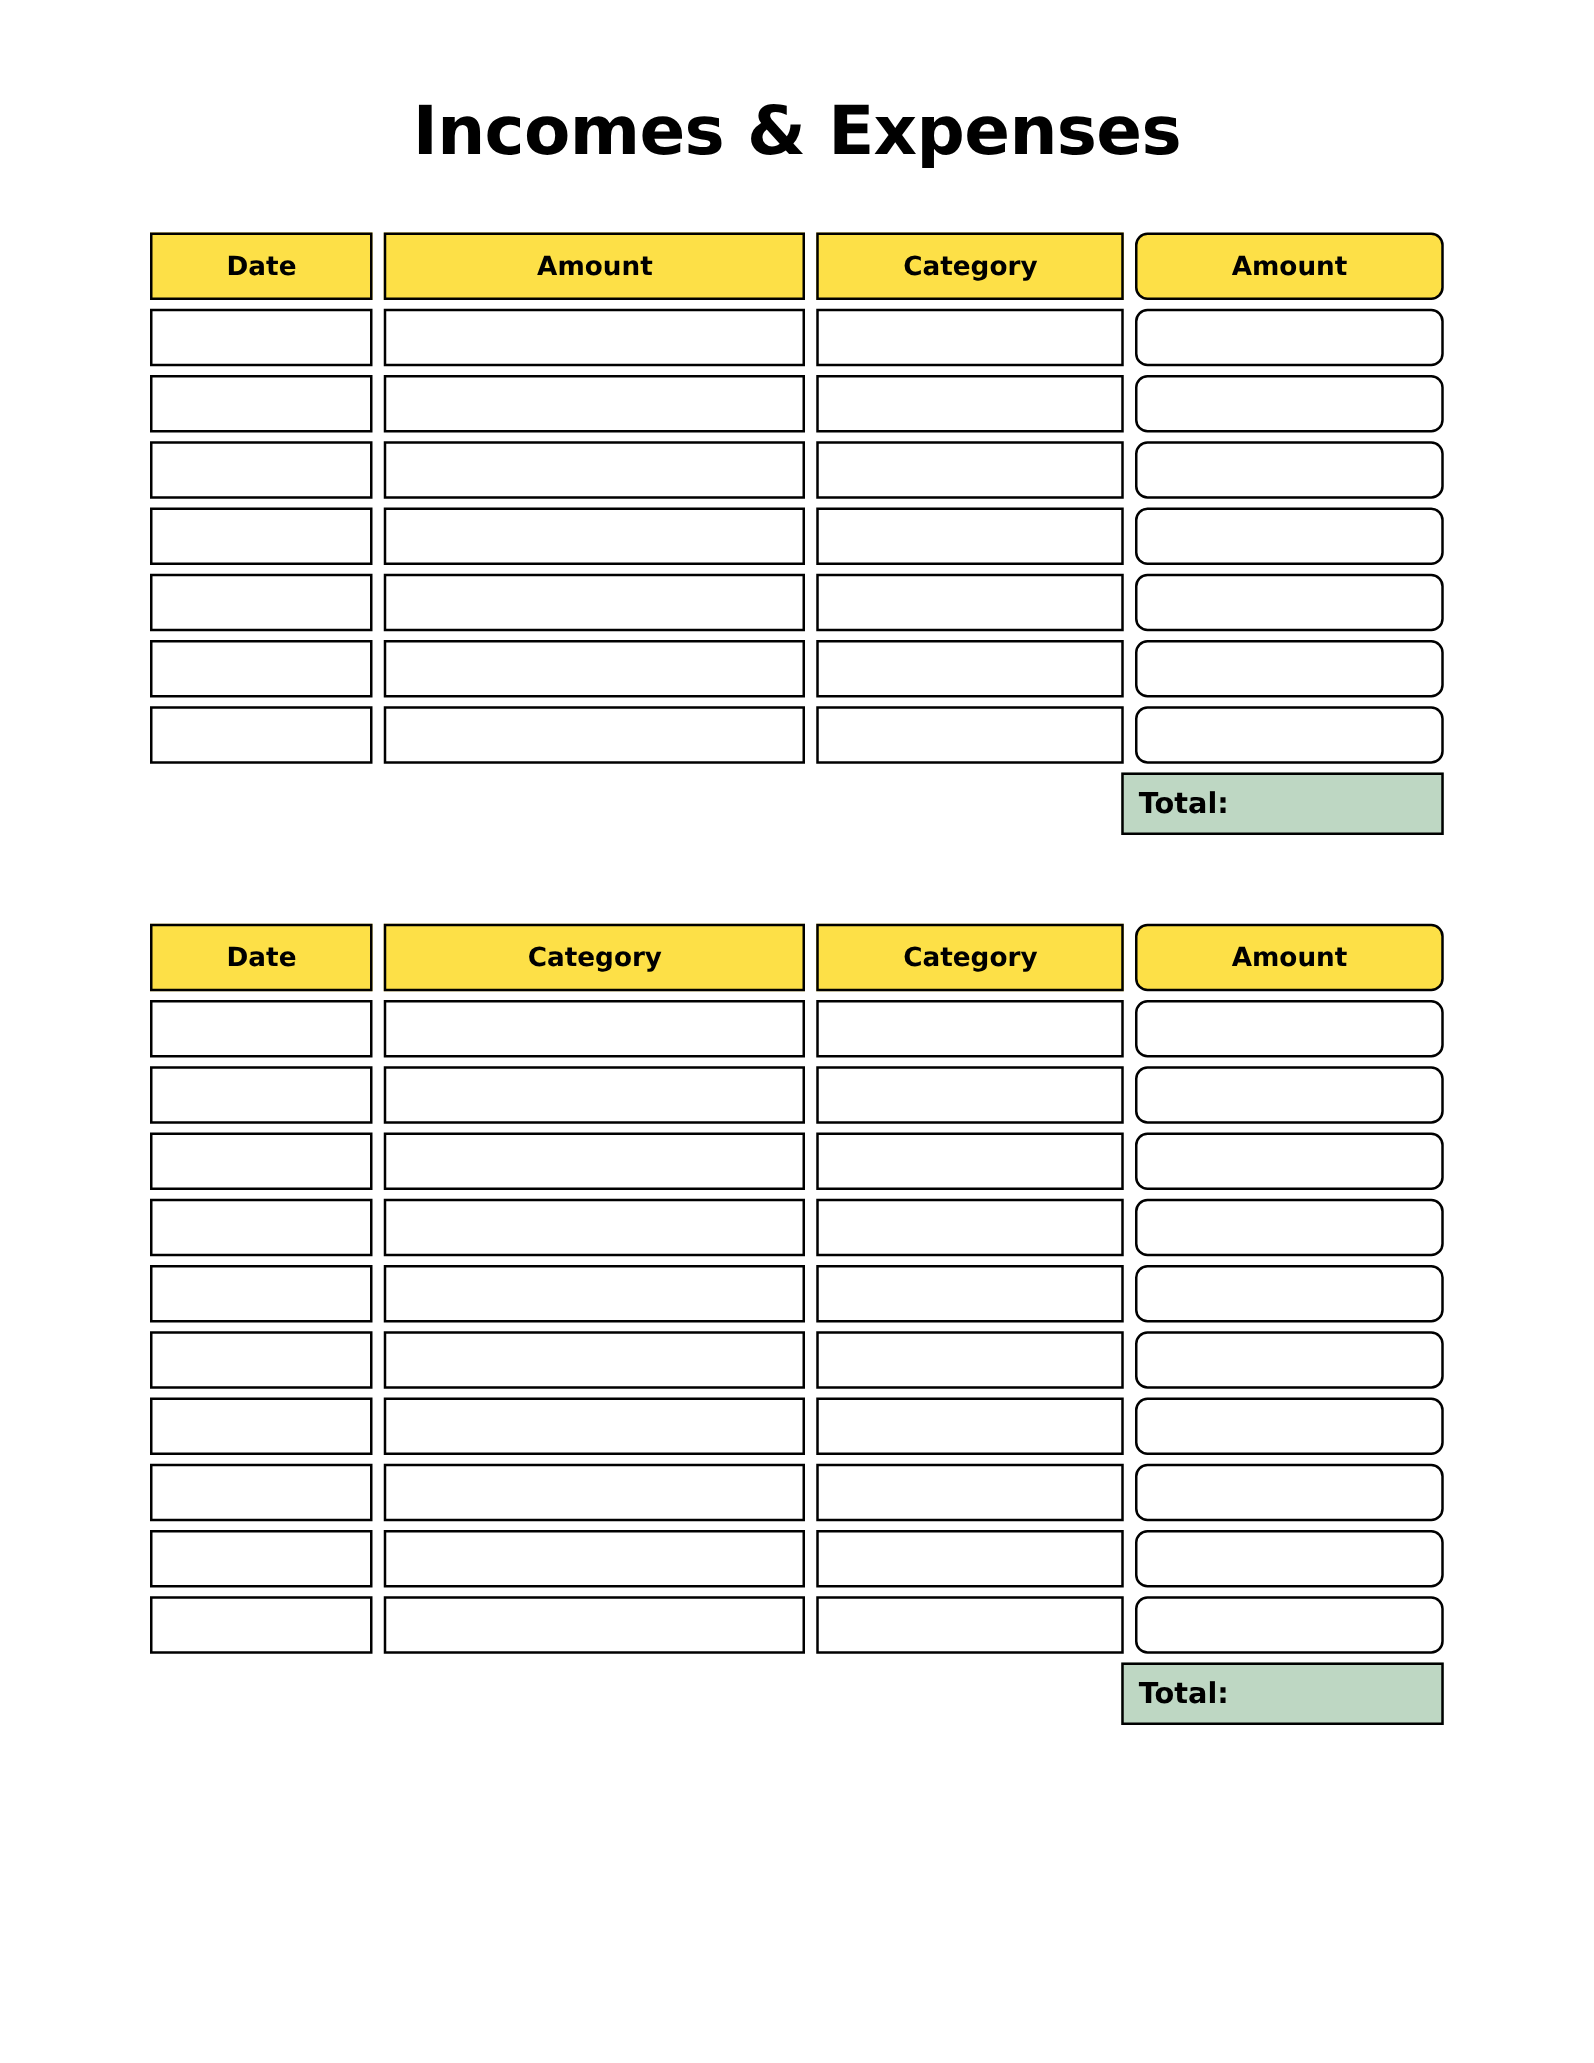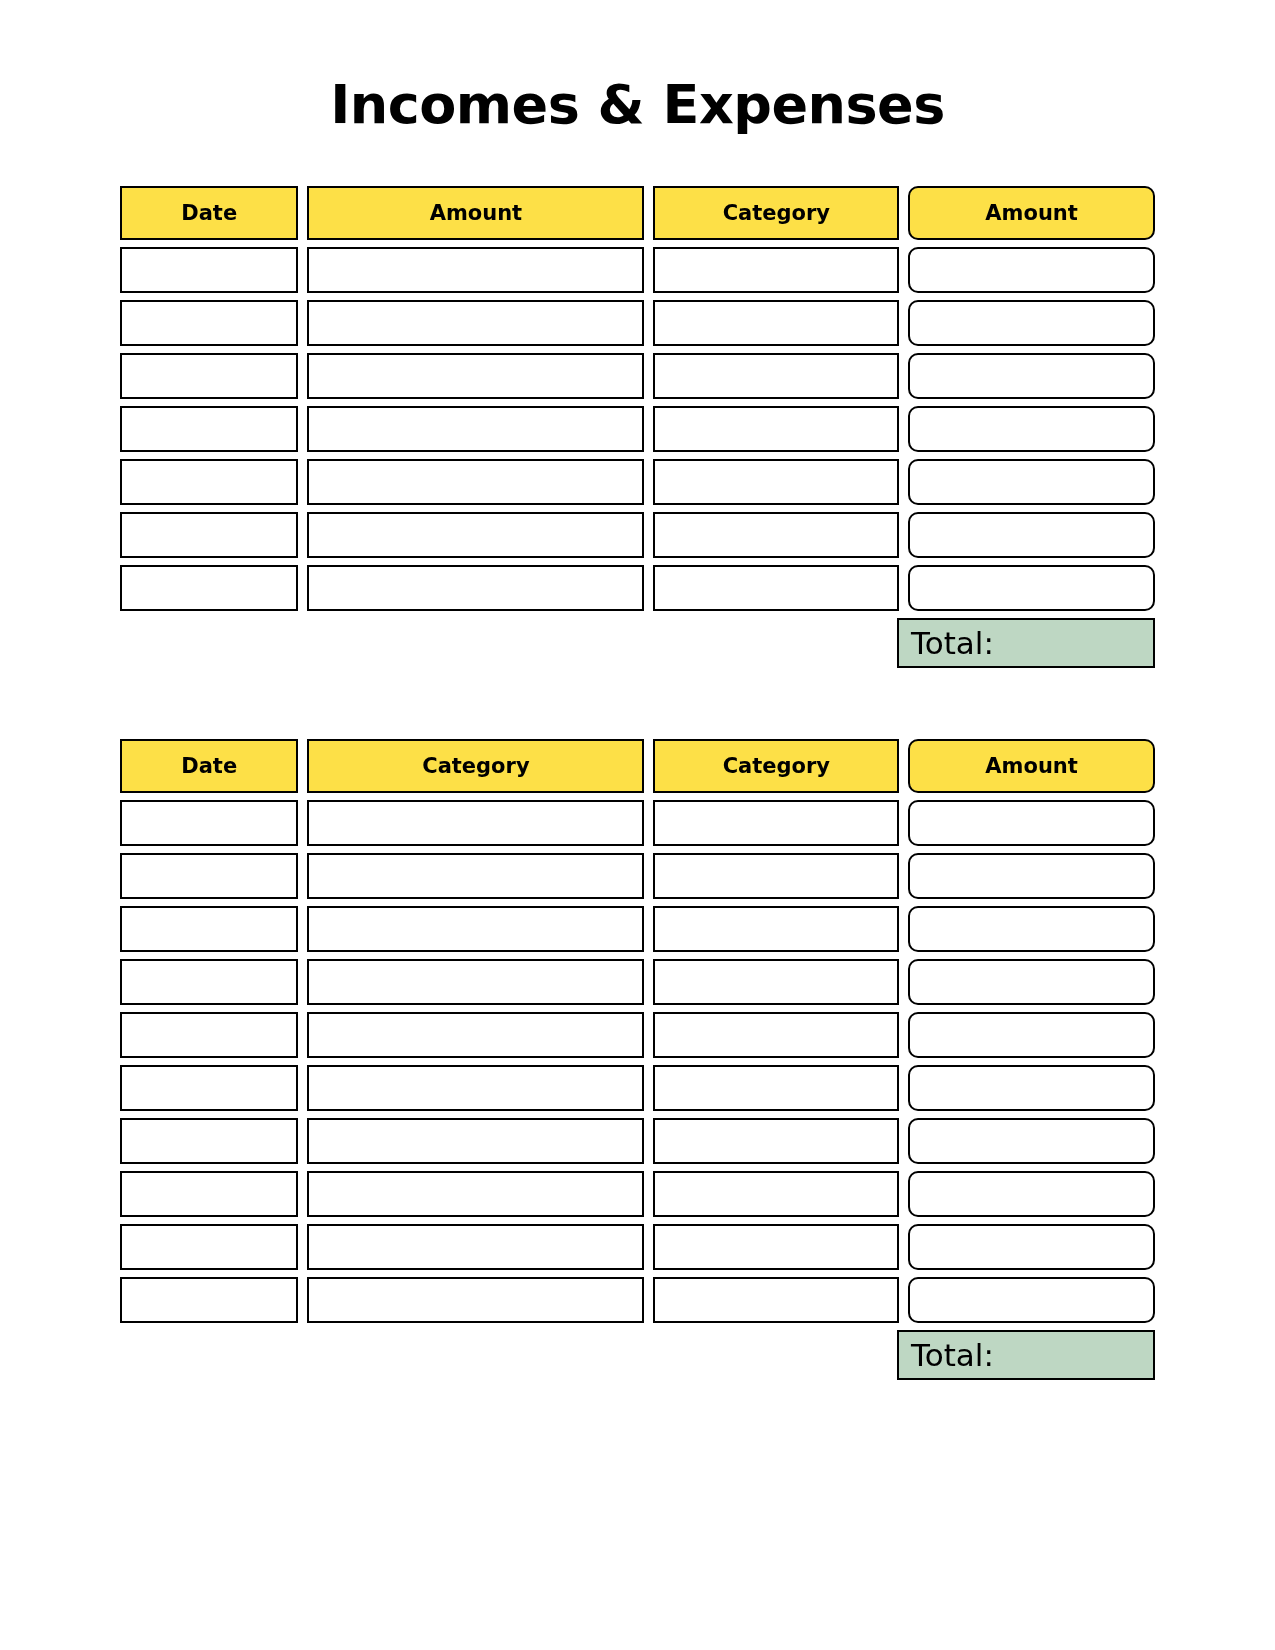--- a/index.html
+++ b/index.html
@@ -76,22 +76,22 @@
   }
   .total-cell {
     box-sizing: border-box;
     width: 258px;
     height: 50px;
     background: #bed7c3;
     border: 2px solid #000;
     display: flex;
     align-items: center;
     padding-left: 12px;
-    font-size: 31px;
-    font-weight: normal;
+    font-size: 23px;
+    font-weight: bold;
   }
   .total-row.expenses-total { margin-top: 6px; }
 </style>
 </head>
 <body>
 
 <div class="page">
 
   <h1 class="doc-title">Incomes &amp; Expenses</h1>
 

